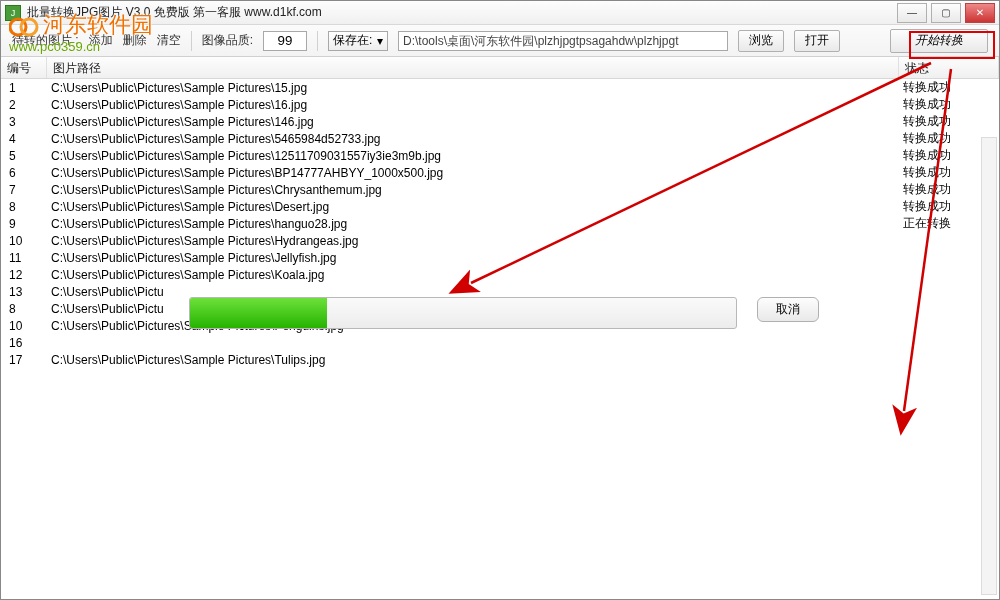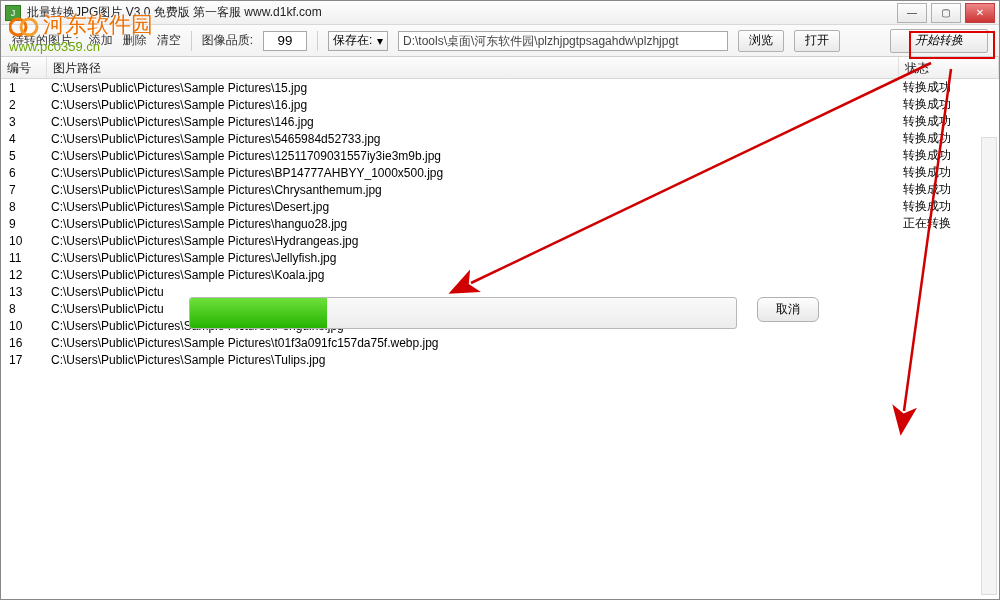--- a/index.html
+++ b/index.html
@@ -160,21 +160,20 @@
         <div class="c2">C:\Users\Public\Pictu</div>
         <div class="c3"></div>
       </div>
       <div class="row">
         <div class="c1">10</div>
         <div class="c2">C:\Users\Public\Pictures\Sample Pictures\Penguins.jpg</div>
         <div class="c3"></div>
       </div>
       <div class="row">
         <div class="c1">16</div>
-        <div class="c2">C:\Users\Public\Pictures\Sample Pictures\t01f3a091fc157da75f.webp.jpg</div>
         <div class="c3"></div>
       </div>
       <div class="row">
         <div class="c1">17</div>
         <div class="c2">C:\Users\Public\Pictures\Sample Pictures\Tulips.jpg</div>
         <div class="c3"></div>
       </div>
     </div>
   <div class="scrollbar"></div>
 </div>

